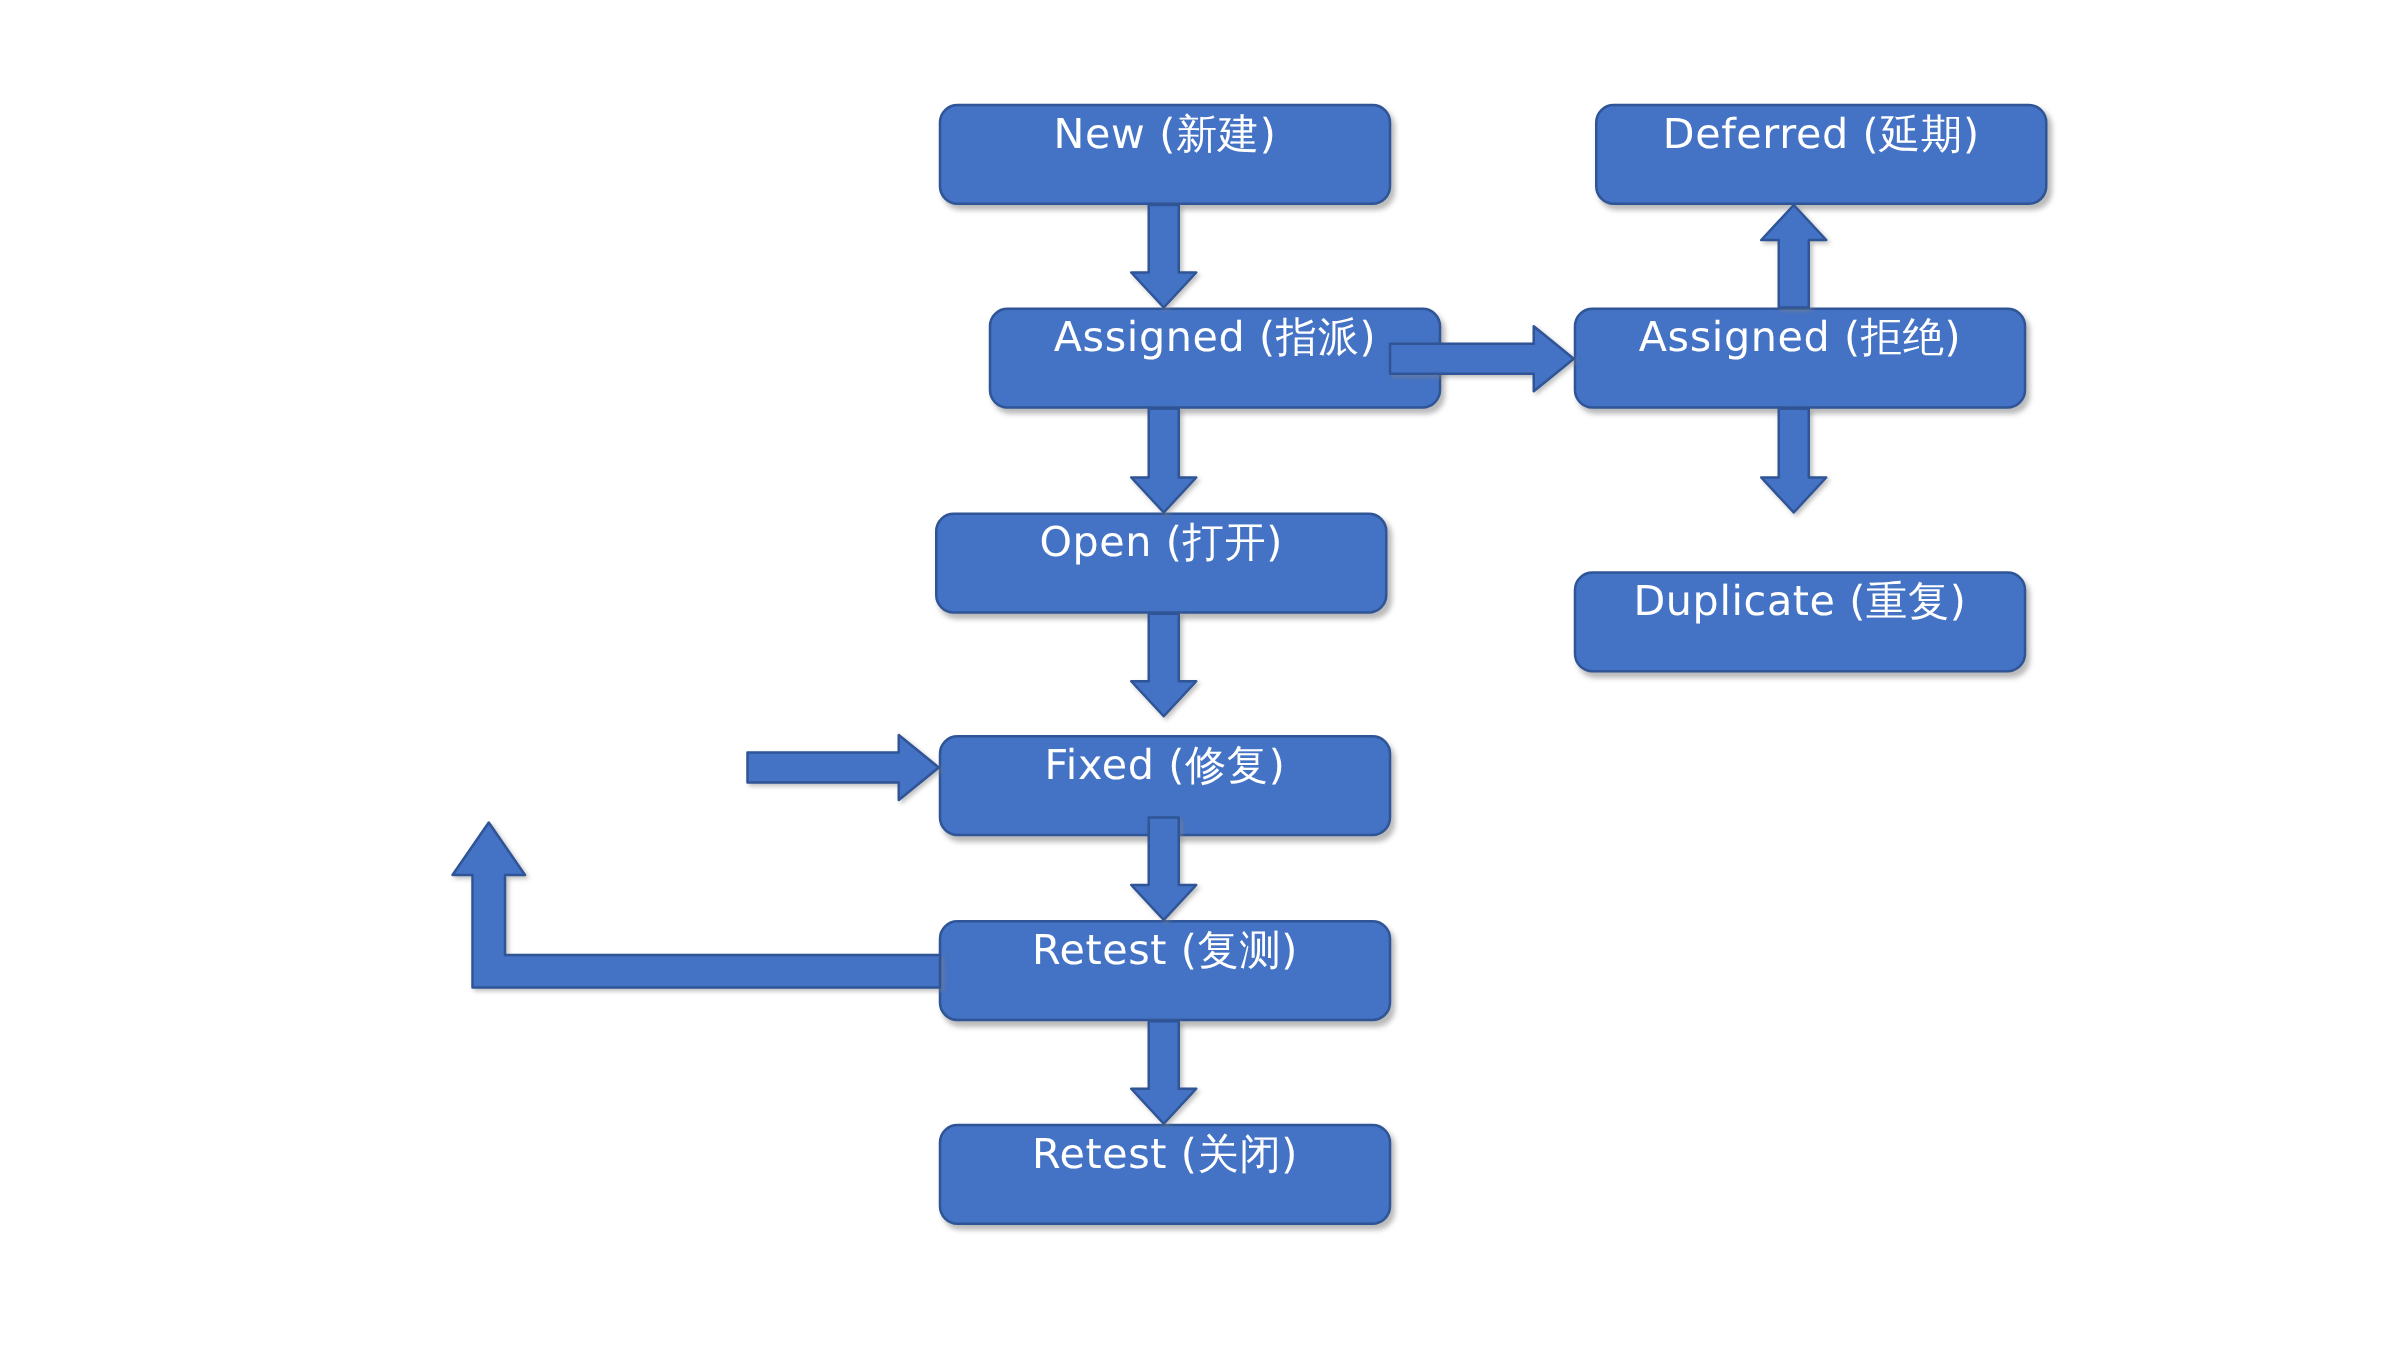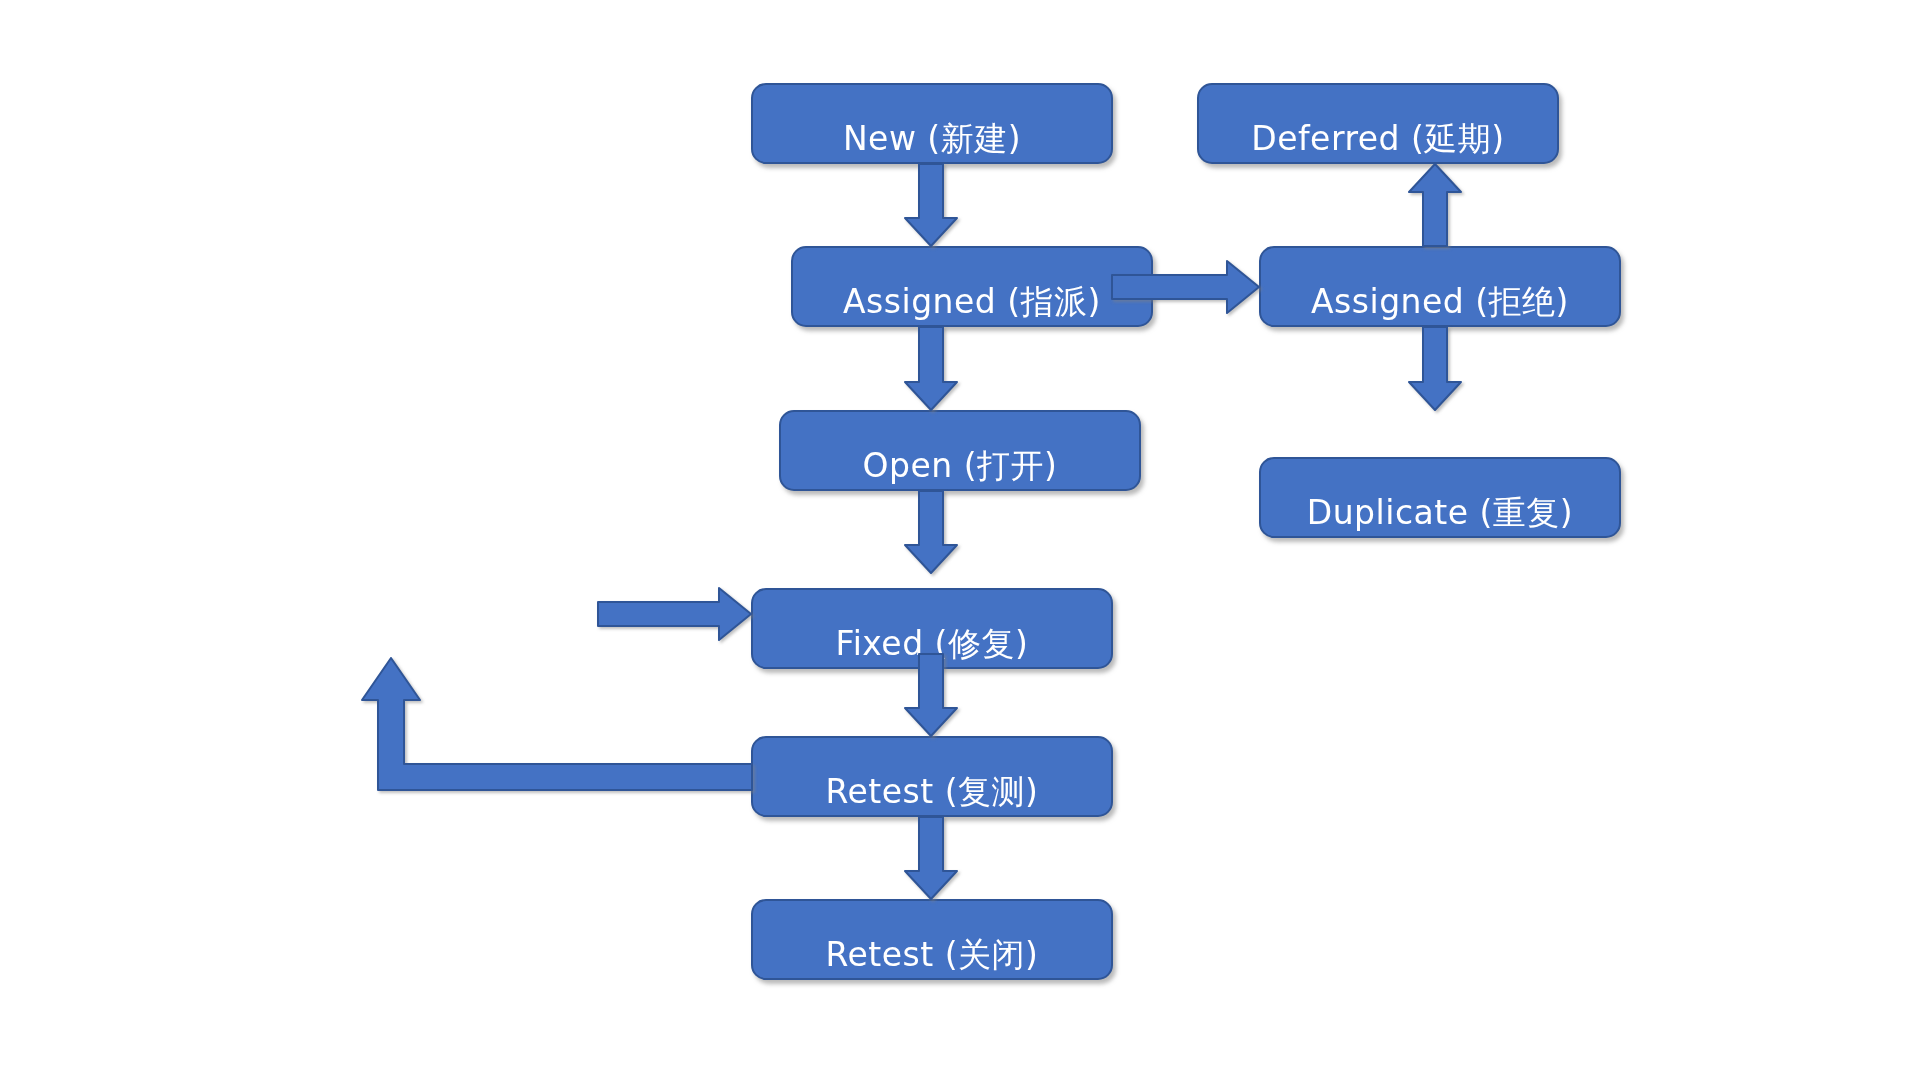--- a/index.html
+++ b/index.html
@@ -17,21 +17,21 @@
     font-family:"DejaVu Sans", sans-serif;
   }
   .node{
     position:absolute;
     width:362px;height:81px;
     box-sizing:border-box;
     background:var(--fill);
     border:2.5px solid var(--border);
     border-radius:15px;
     box-shadow:3px 4px 4px rgba(130,130,130,0.55);
-    display:flex;align-items:flex-end;justify-content:center;
+    display:flex;align-items:flex-start;justify-content:center;
     color:var(--text);
     font-size:33px;
     letter-spacing:0.5px;
     white-space:nowrap;
   }
   .arrow{
     position:absolute;
     overflow:visible;
     filter:drop-shadow(2px 2.5px 1.5px rgba(130,130,130,0.5));
   }
@@ -43,30 +43,30 @@
   }
 </style>
 </head>
 <body>
 
 <div class="stage">
 
   <div class="node" style="left:751px;top:83px;">
       <span>New (新建)</span>
     </div>
-  <div class="node" style="left:1197px;top:83px;">
+  <div class="node" style="left:1276px;top:83px;">
       <span>Deferred (延期)</span>
     </div>
   <div class="node" style="left:751px;top:246px;margin-left:40px;">
       <span>Assigned (指派)</span>
     </div>
   <div class="node" style="left:1259px;top:246px;">
       <span>Assigned (拒绝)</span>
     </div>
-  <div class="node" style="left:779px;top:410px;">
+  <div class="node" style="left:748px;top:410px;">
       <span>Open (打开)</span>
     </div>
   <div class="node" style="left:1259px;top:410px;margin-top:47px;">
       <span>Duplicate (重复)</span>
     </div>
   <div class="node" style="left:751px;top:573px;margin-top:15px;">
       <span>Fixed (修复)</span>
     </div>
   <div class="node" style="left:751px;top:736px;">
       <span>Retest (复测)</span>

